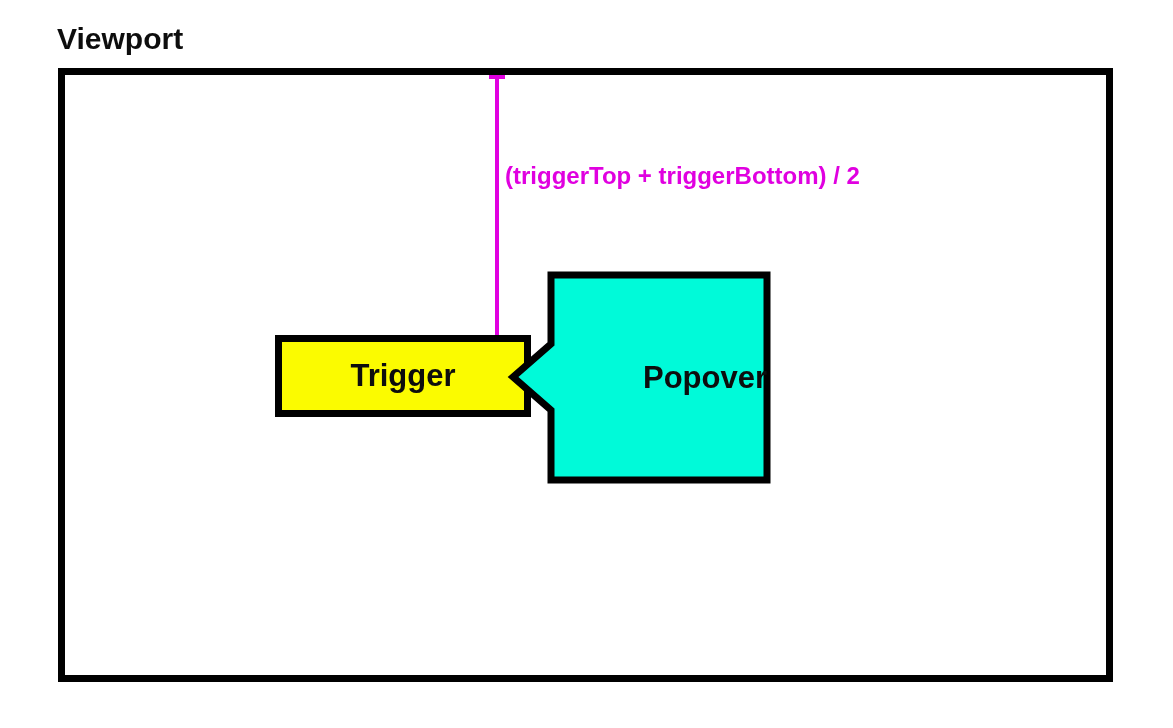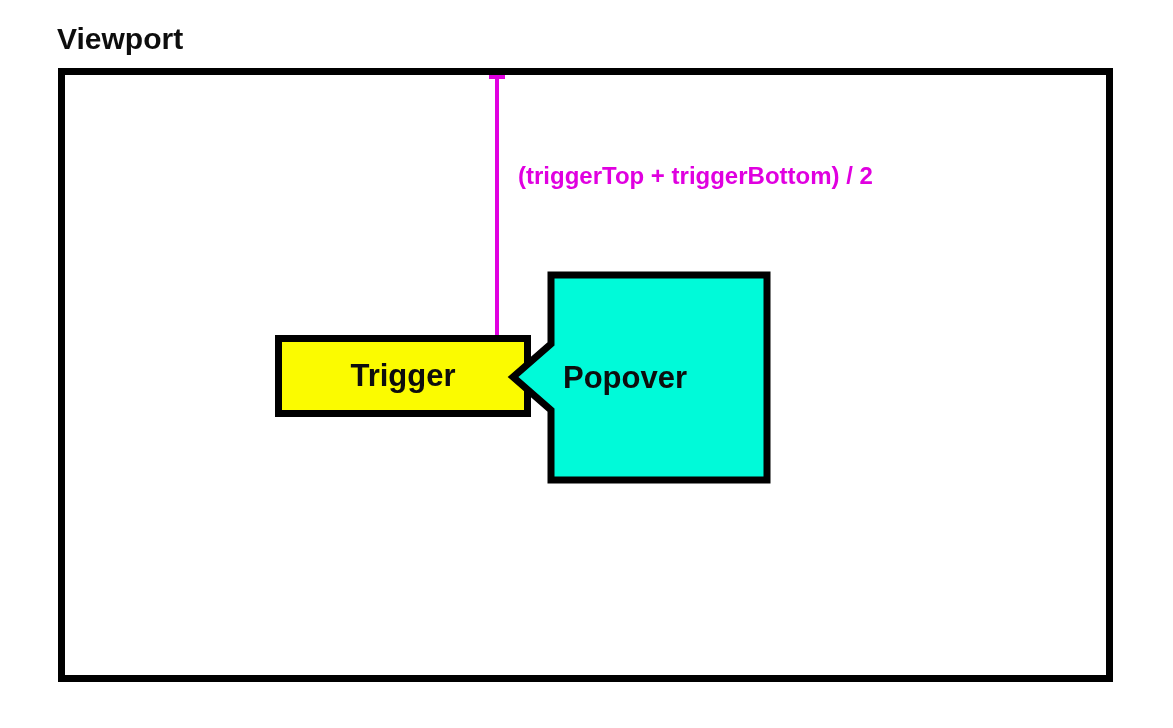--- a/index.html
+++ b/index.html
@@ -55,27 +55,27 @@
   }
   .popover-svg {
     position: absolute;
     left: 505px;
     top: 265px;
     width: 270px;
     height: 225px;
   }
   .popover-label-layer {
     position: absolute;
-    left: 563px;
+    left: 551px;
     top: 275px;
     width: 216px;
     height: 205px;
     display: flex;
     align-items: center;
-    justify-content: flex-start;
+    justify-content: flex-end;
     pointer-events: none;
   }
   .measure-line {
     position: absolute;
     left: 495px;
     top: 75px;
     width: 4px;
     height: 302px;
     background: var(--measurement, #e000e0);
   }
@@ -89,21 +89,20 @@
   .measure-cap.top { top: 75px; }
   .measure-cap.bottom { top: 373px; }
   .measure-label {
     position: absolute;
     left: 505px;
     top: 162px;
     font-size: 24px;
     font-weight: bold;
     color: var(--measurement, #e000e0);
     white-space: nowrap;
-    margin-left: 13px;
   }
 </style>
 </head>
 <body>
 
 <div class="stage">
 
   <div class="viewport-label">Viewport</div>
 
   <div class="viewport-box"></div>

